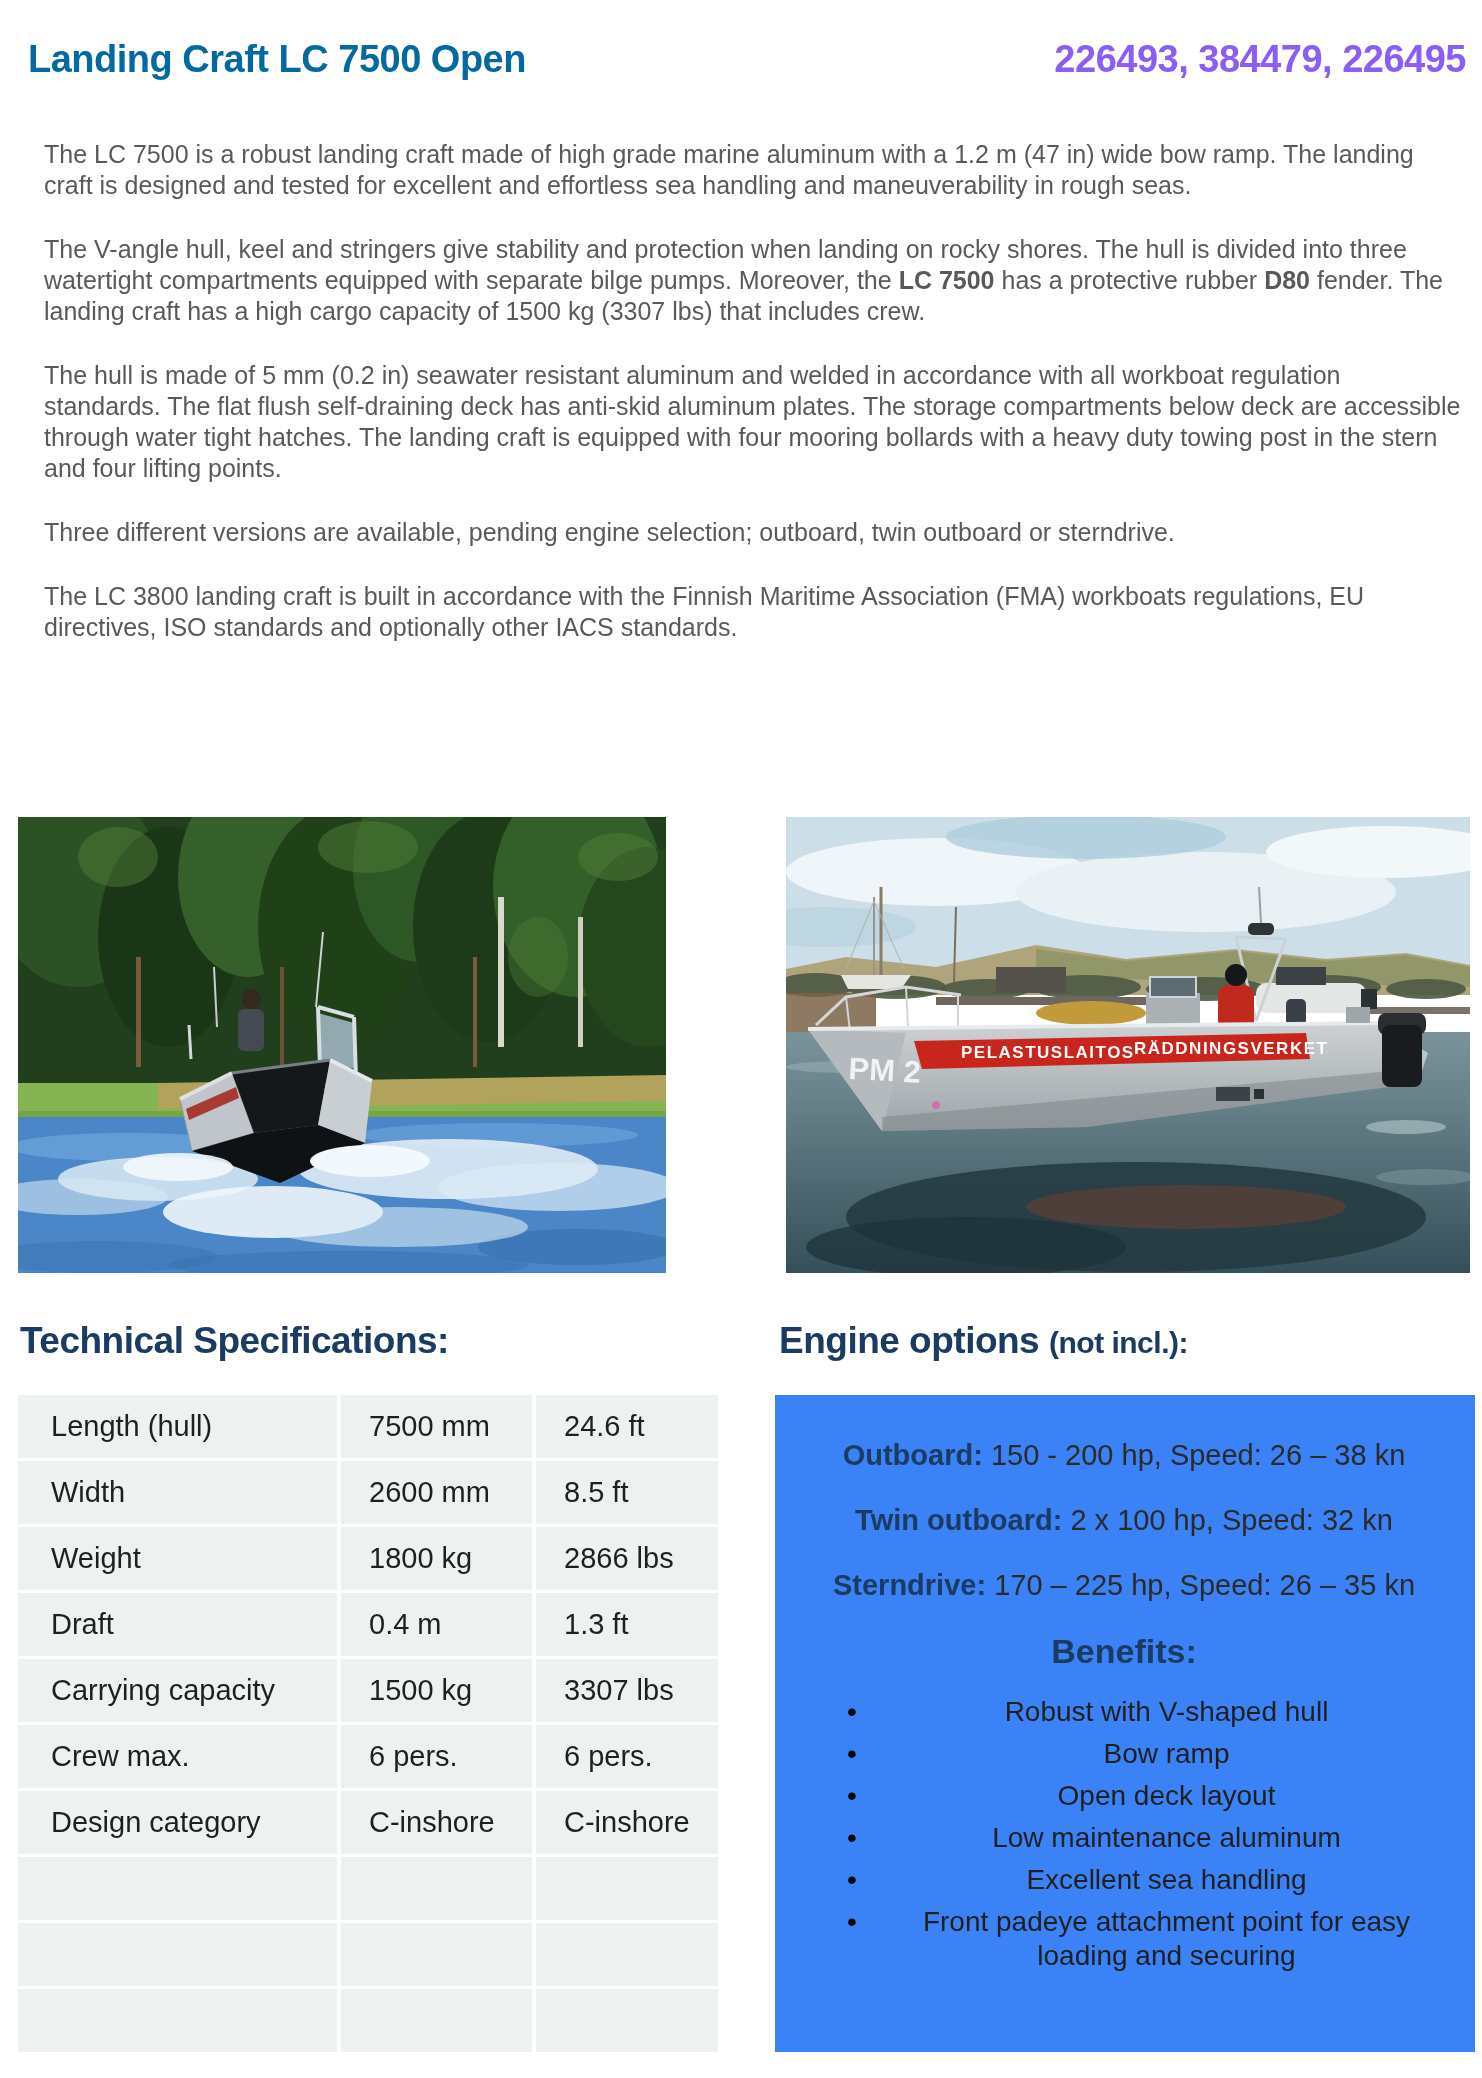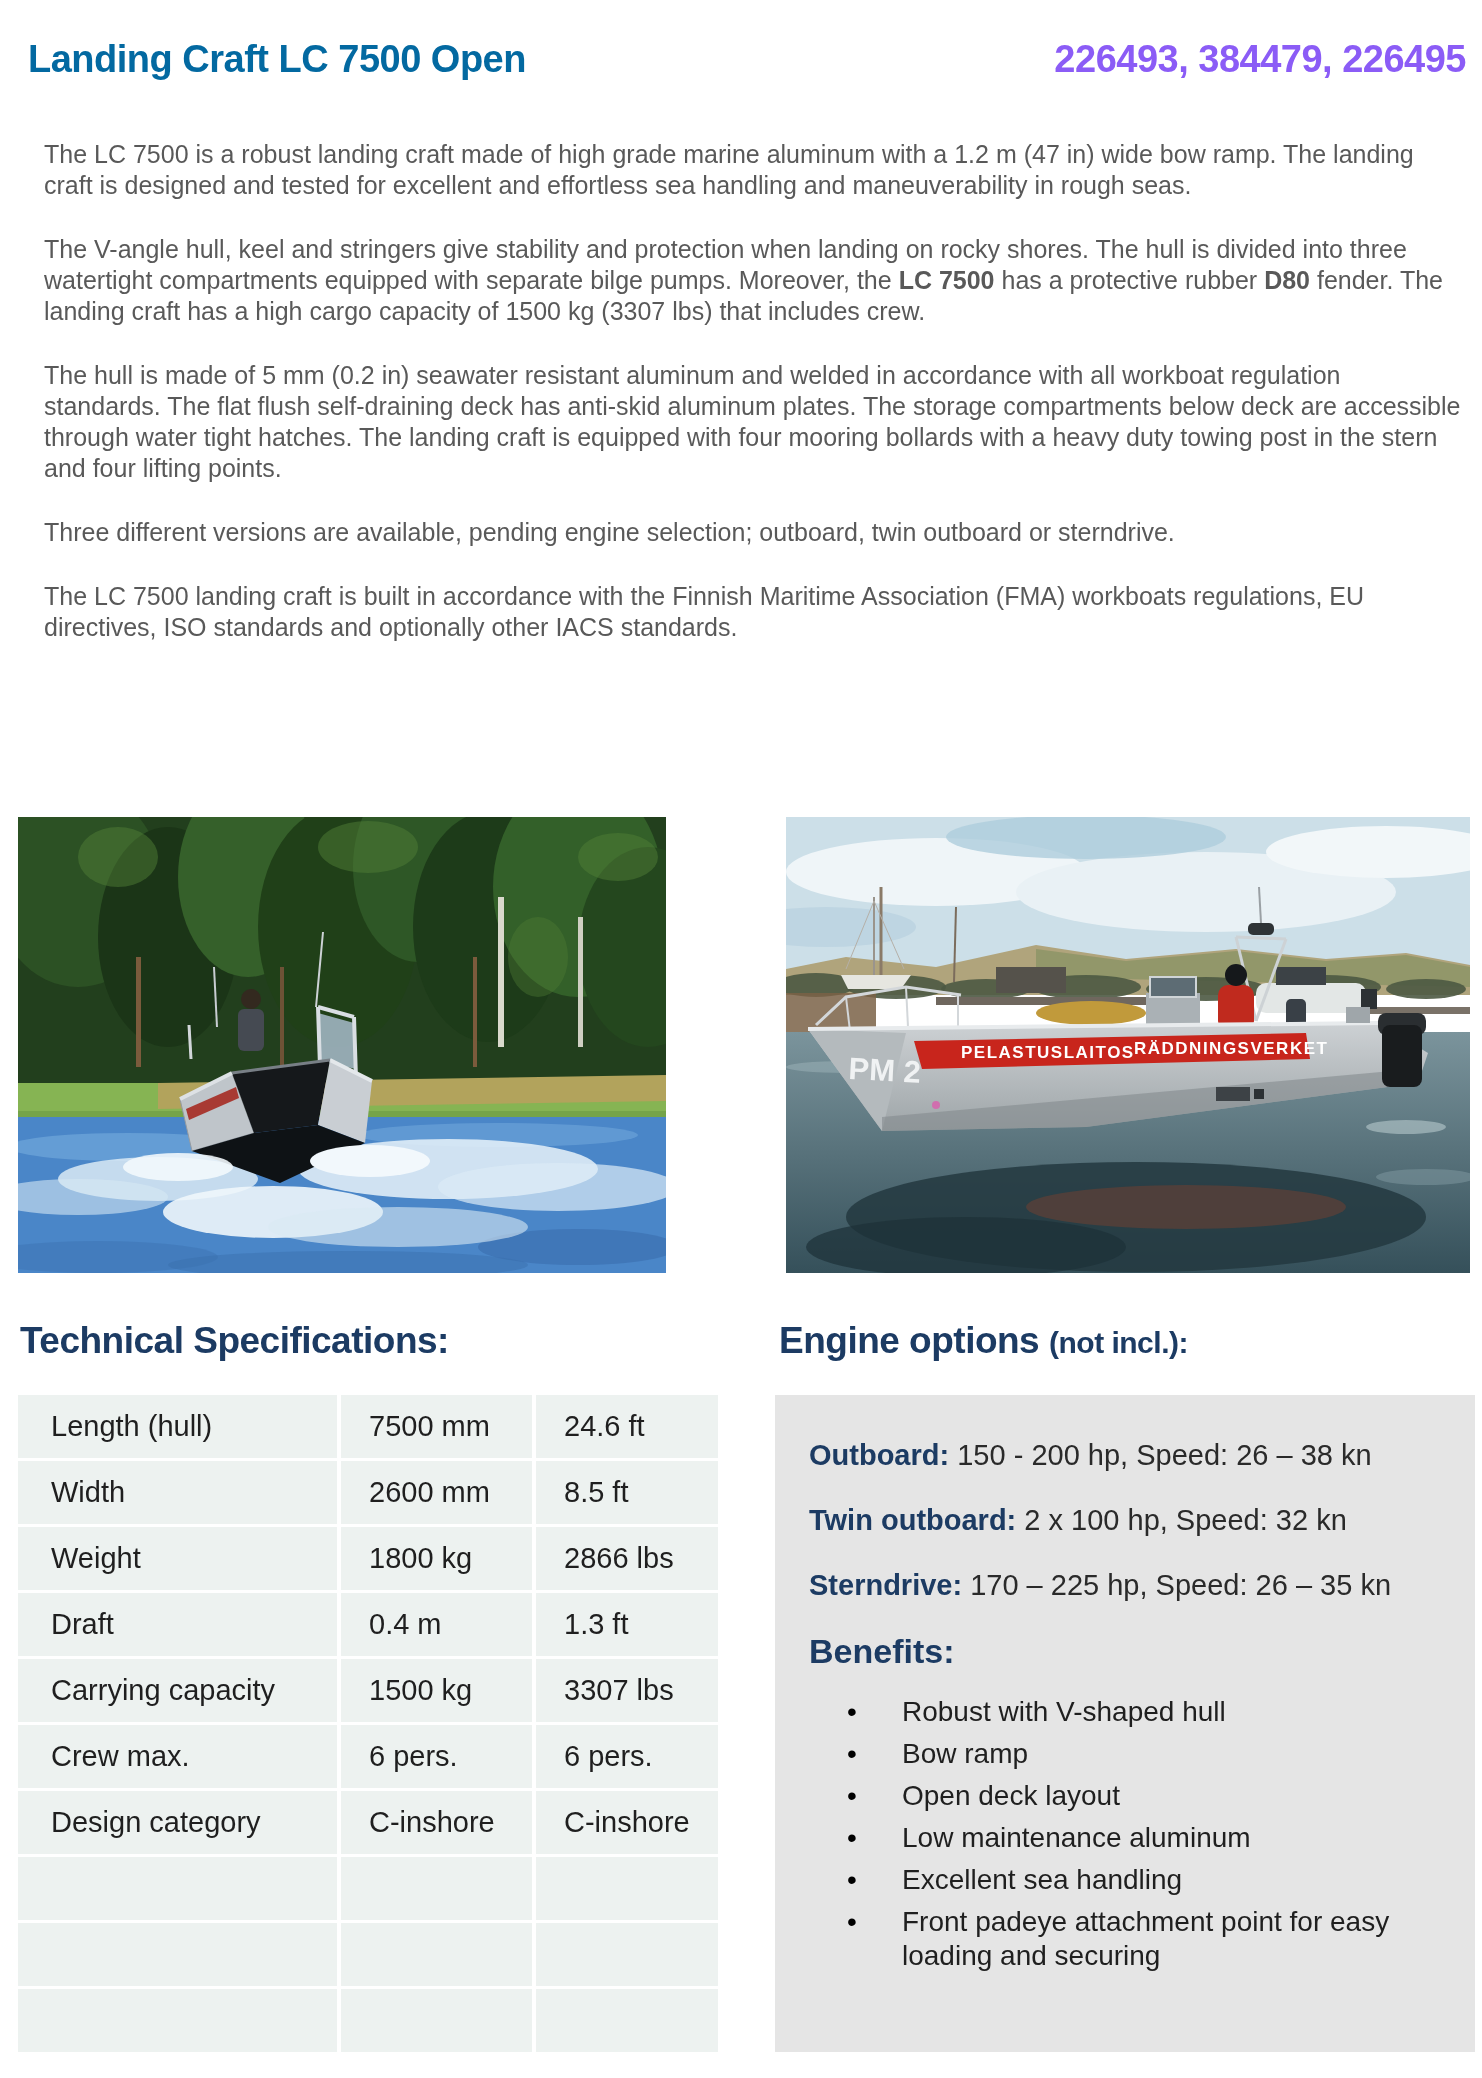--- a/index.html
+++ b/index.html
@@ -46,21 +46,21 @@
   .spec-cell {
     background:#edf2f0; display:flex; align-items:center;
     font-size:29px; color:#1f1f1f; box-sizing:border-box;
     white-space:nowrap; overflow:hidden;
   }
   .spec-cell.c-label { padding-left:33px; }
   .spec-cell.c-metric, .spec-cell.c-imperial { padding-left:28px; }
   
   .engine-panel {
     position:absolute; left:775px; top:1395px; width:700px; height:657px;
-    background:#e5e5e5; box-sizing:border-box; padding:42px 36px 0 34px;
+    background:#3b82f6; box-sizing:border-box; padding:42px 36px 0 34px;text-align:center;
   }
   .engine-option { margin:0 0 29px 0; font-size:29px; line-height:36px; color:#2a2a2a; }
   .engine-option .opt-label { font-weight:bold; color:#1c3b63; }
   .benefits-title {
     font-size:34px; font-weight:bold; color:#1c3b63; margin:6px 0 24px 0;
   }
   .benefits-list { list-style:none; margin:8px; padding:0; }
   .benefits-list li {
     position:relative; padding-left:85px; font-size:28px; line-height:34px;
     color:#1f1f1f; margin-bottom:8px;
@@ -76,21 +76,21 @@
 <div class="page">
 
   <div class="doc-title">Landing Craft LC 7500 Open</div>
   <div class="doc-codes">226493, 384479, 226495</div>
 
   <div class="intro">
     <p>The LC 7500 is a robust landing craft made of high grade marine aluminum with a 1.2 m (47 in) wide bow ramp. The landing craft is designed and tested for excellent and effortless sea handling and maneuverability in rough seas.</p>
     <p><span>The V-angle hull, keel and stringers give stability and protection when landing on rocky shores. The hull is divided into three watertight compartments equipped with separate bilge pumps. Moreover, the </span><b>LC 7500</b><span> has a protective rubber </span><b>D80</b><span> fender. The landing craft has a high cargo capacity of 1500 kg (3307 lbs) that includes crew.</span></p>
     <p>The hull is made of 5 mm (0.2 in) seawater resistant aluminum and welded in accordance with all workboat regulation standards. The flat flush self-draining deck has anti-skid aluminum plates. The storage compartments below deck are accessible through water tight hatches. The landing craft is equipped with four mooring bollards with a heavy duty towing post in the stern and four lifting points.</p>
     <p>Three different versions are available, pending engine selection; outboard, twin outboard or sterndrive.</p>
-    <p>The LC 7500 landing craft is built in accordance with the Finnish Maritime Association (FMA) workboats regulations, EU directives, ISO standards and optionally other IACS standards.</p>
+    <p>The LC 3800 landing craft is built in accordance with the Finnish Maritime Association (FMA) workboats regulations, EU directives, ISO standards and optionally other IACS standards.</p>
   </div>
 
   <div class="photo photo-left">
     <svg width="648" height="456" viewBox="0 0 648 456">
 
       <g>
         <rect x="0" y="0" width="648" height="272" fill="#223f1d"></rect>
         <ellipse cx="60" cy="70" rx="85" ry="100" fill="#2c5124"></ellipse>
         <ellipse cx="150" cy="120" rx="70" ry="110" fill="#1b3517"></ellipse>
         <ellipse cx="230" cy="60" rx="70" ry="100" fill="#35602a"></ellipse>

